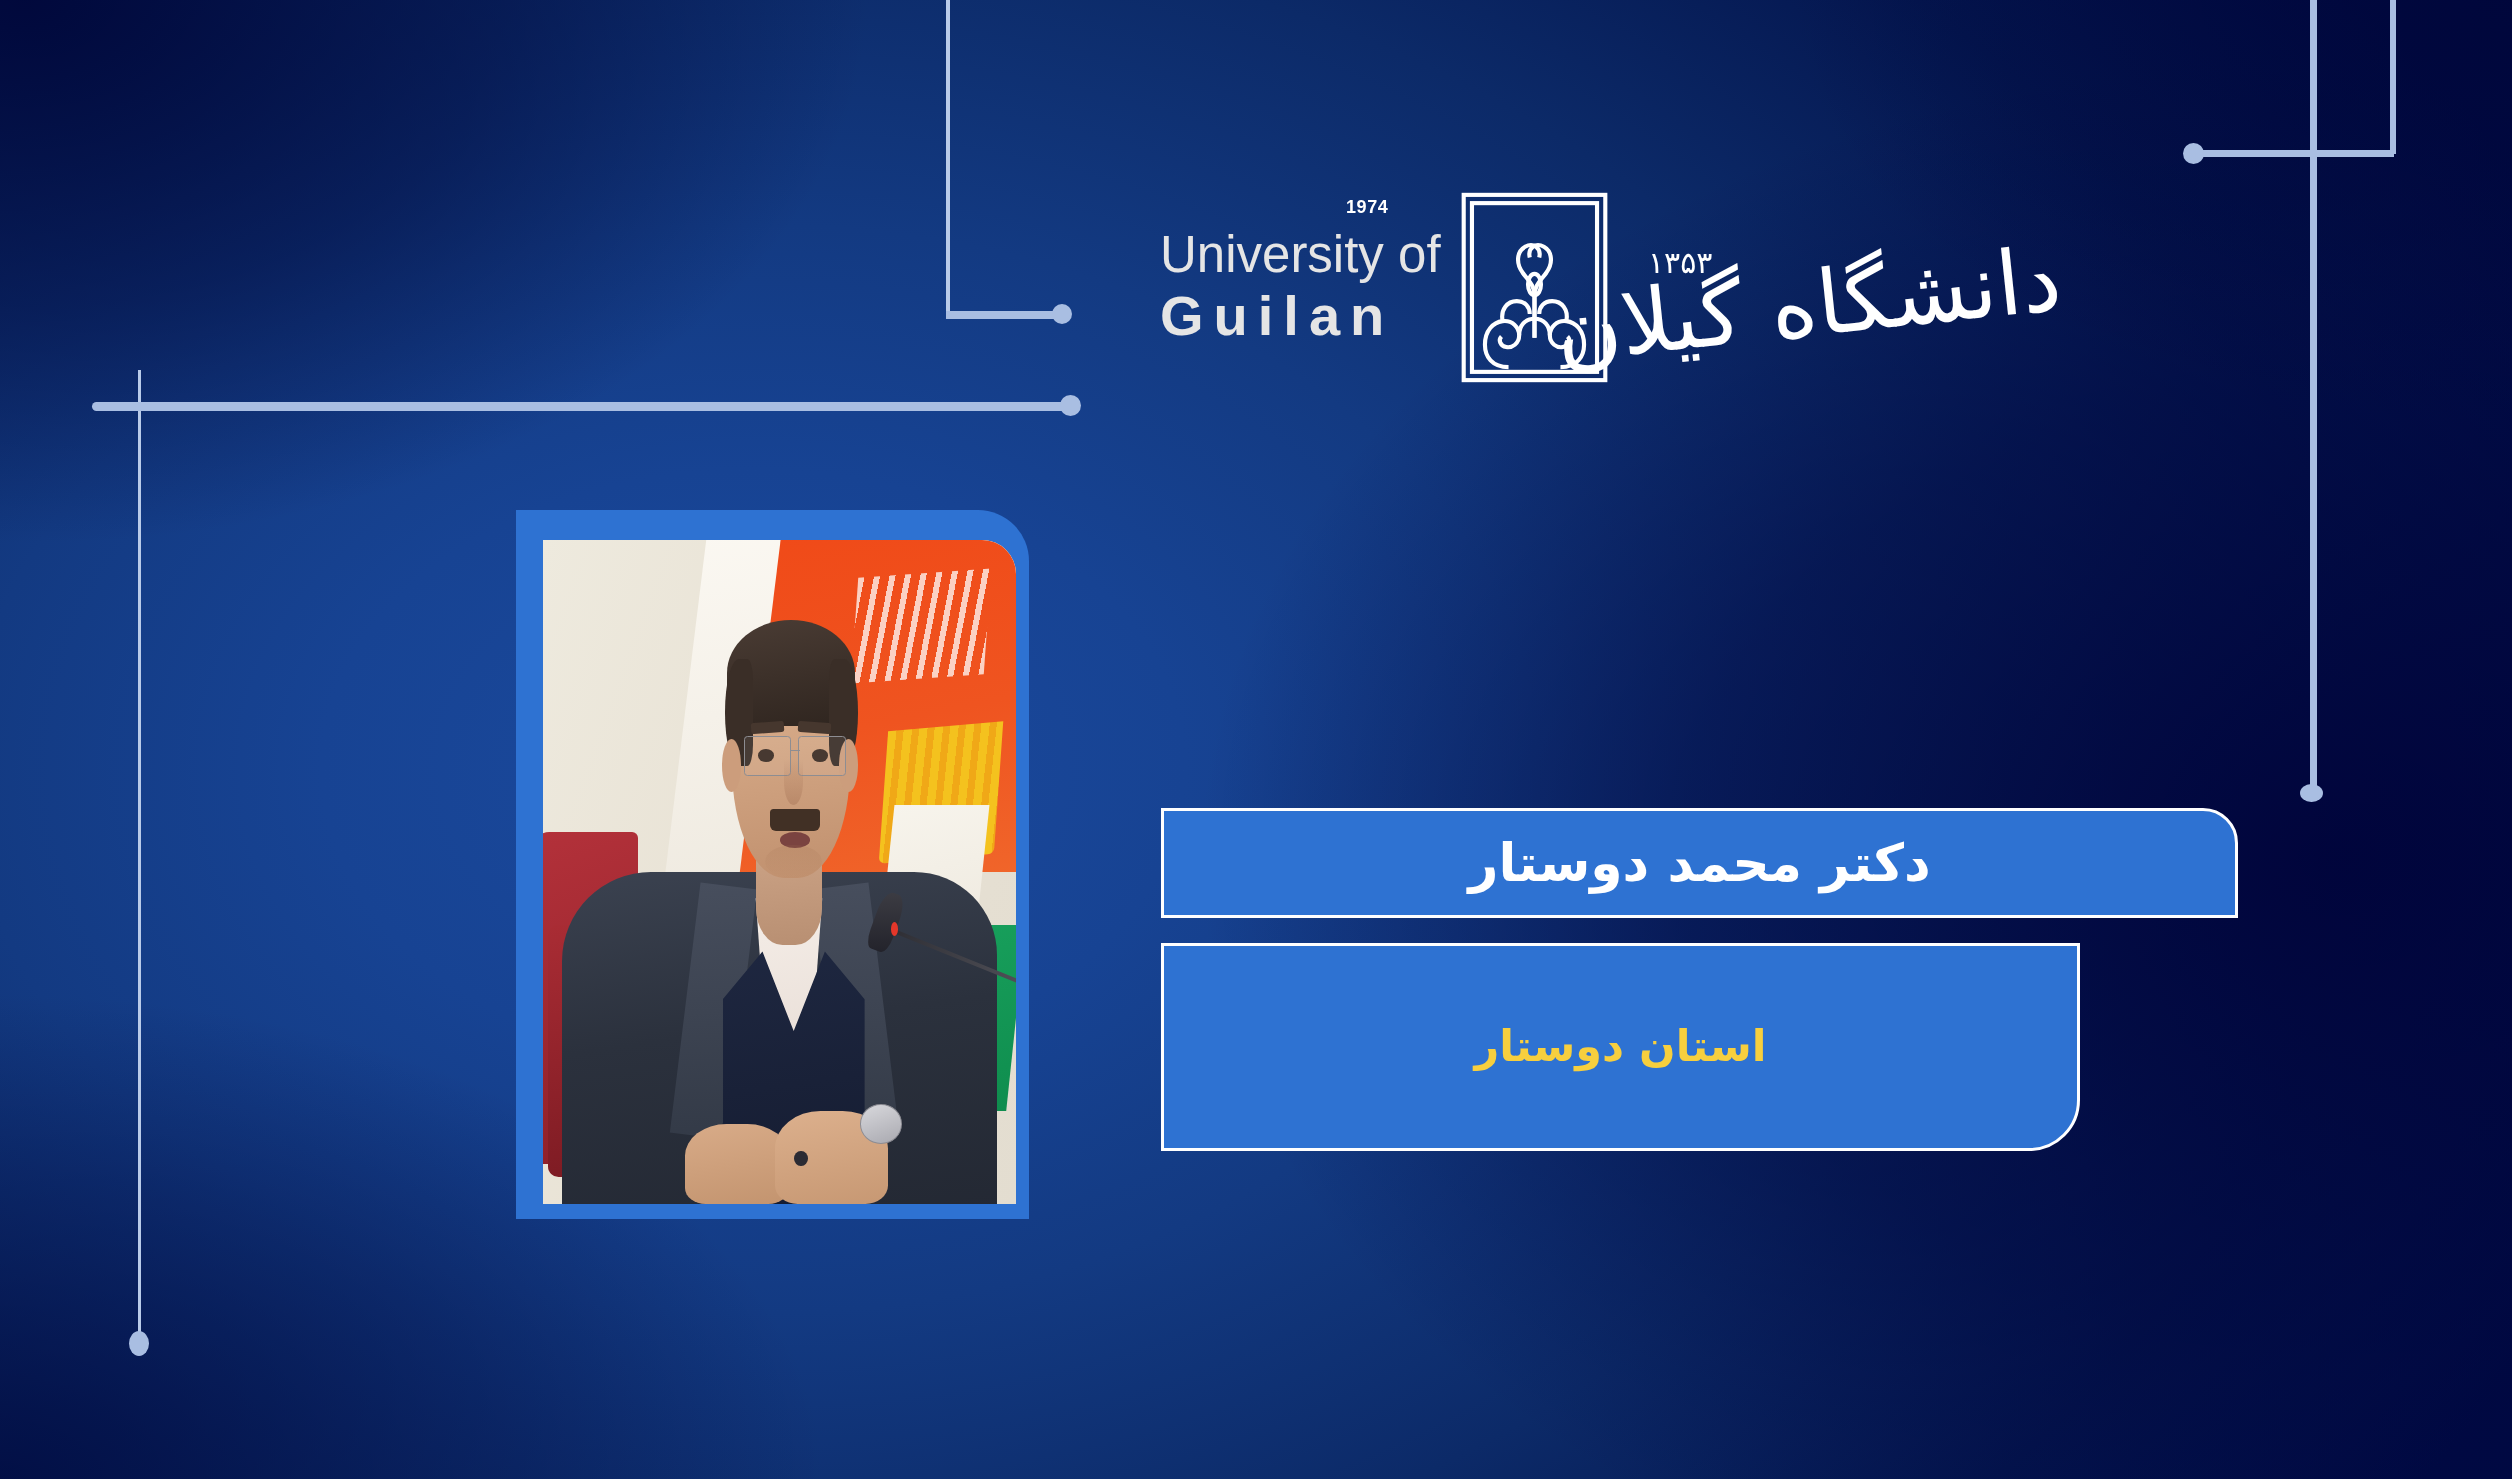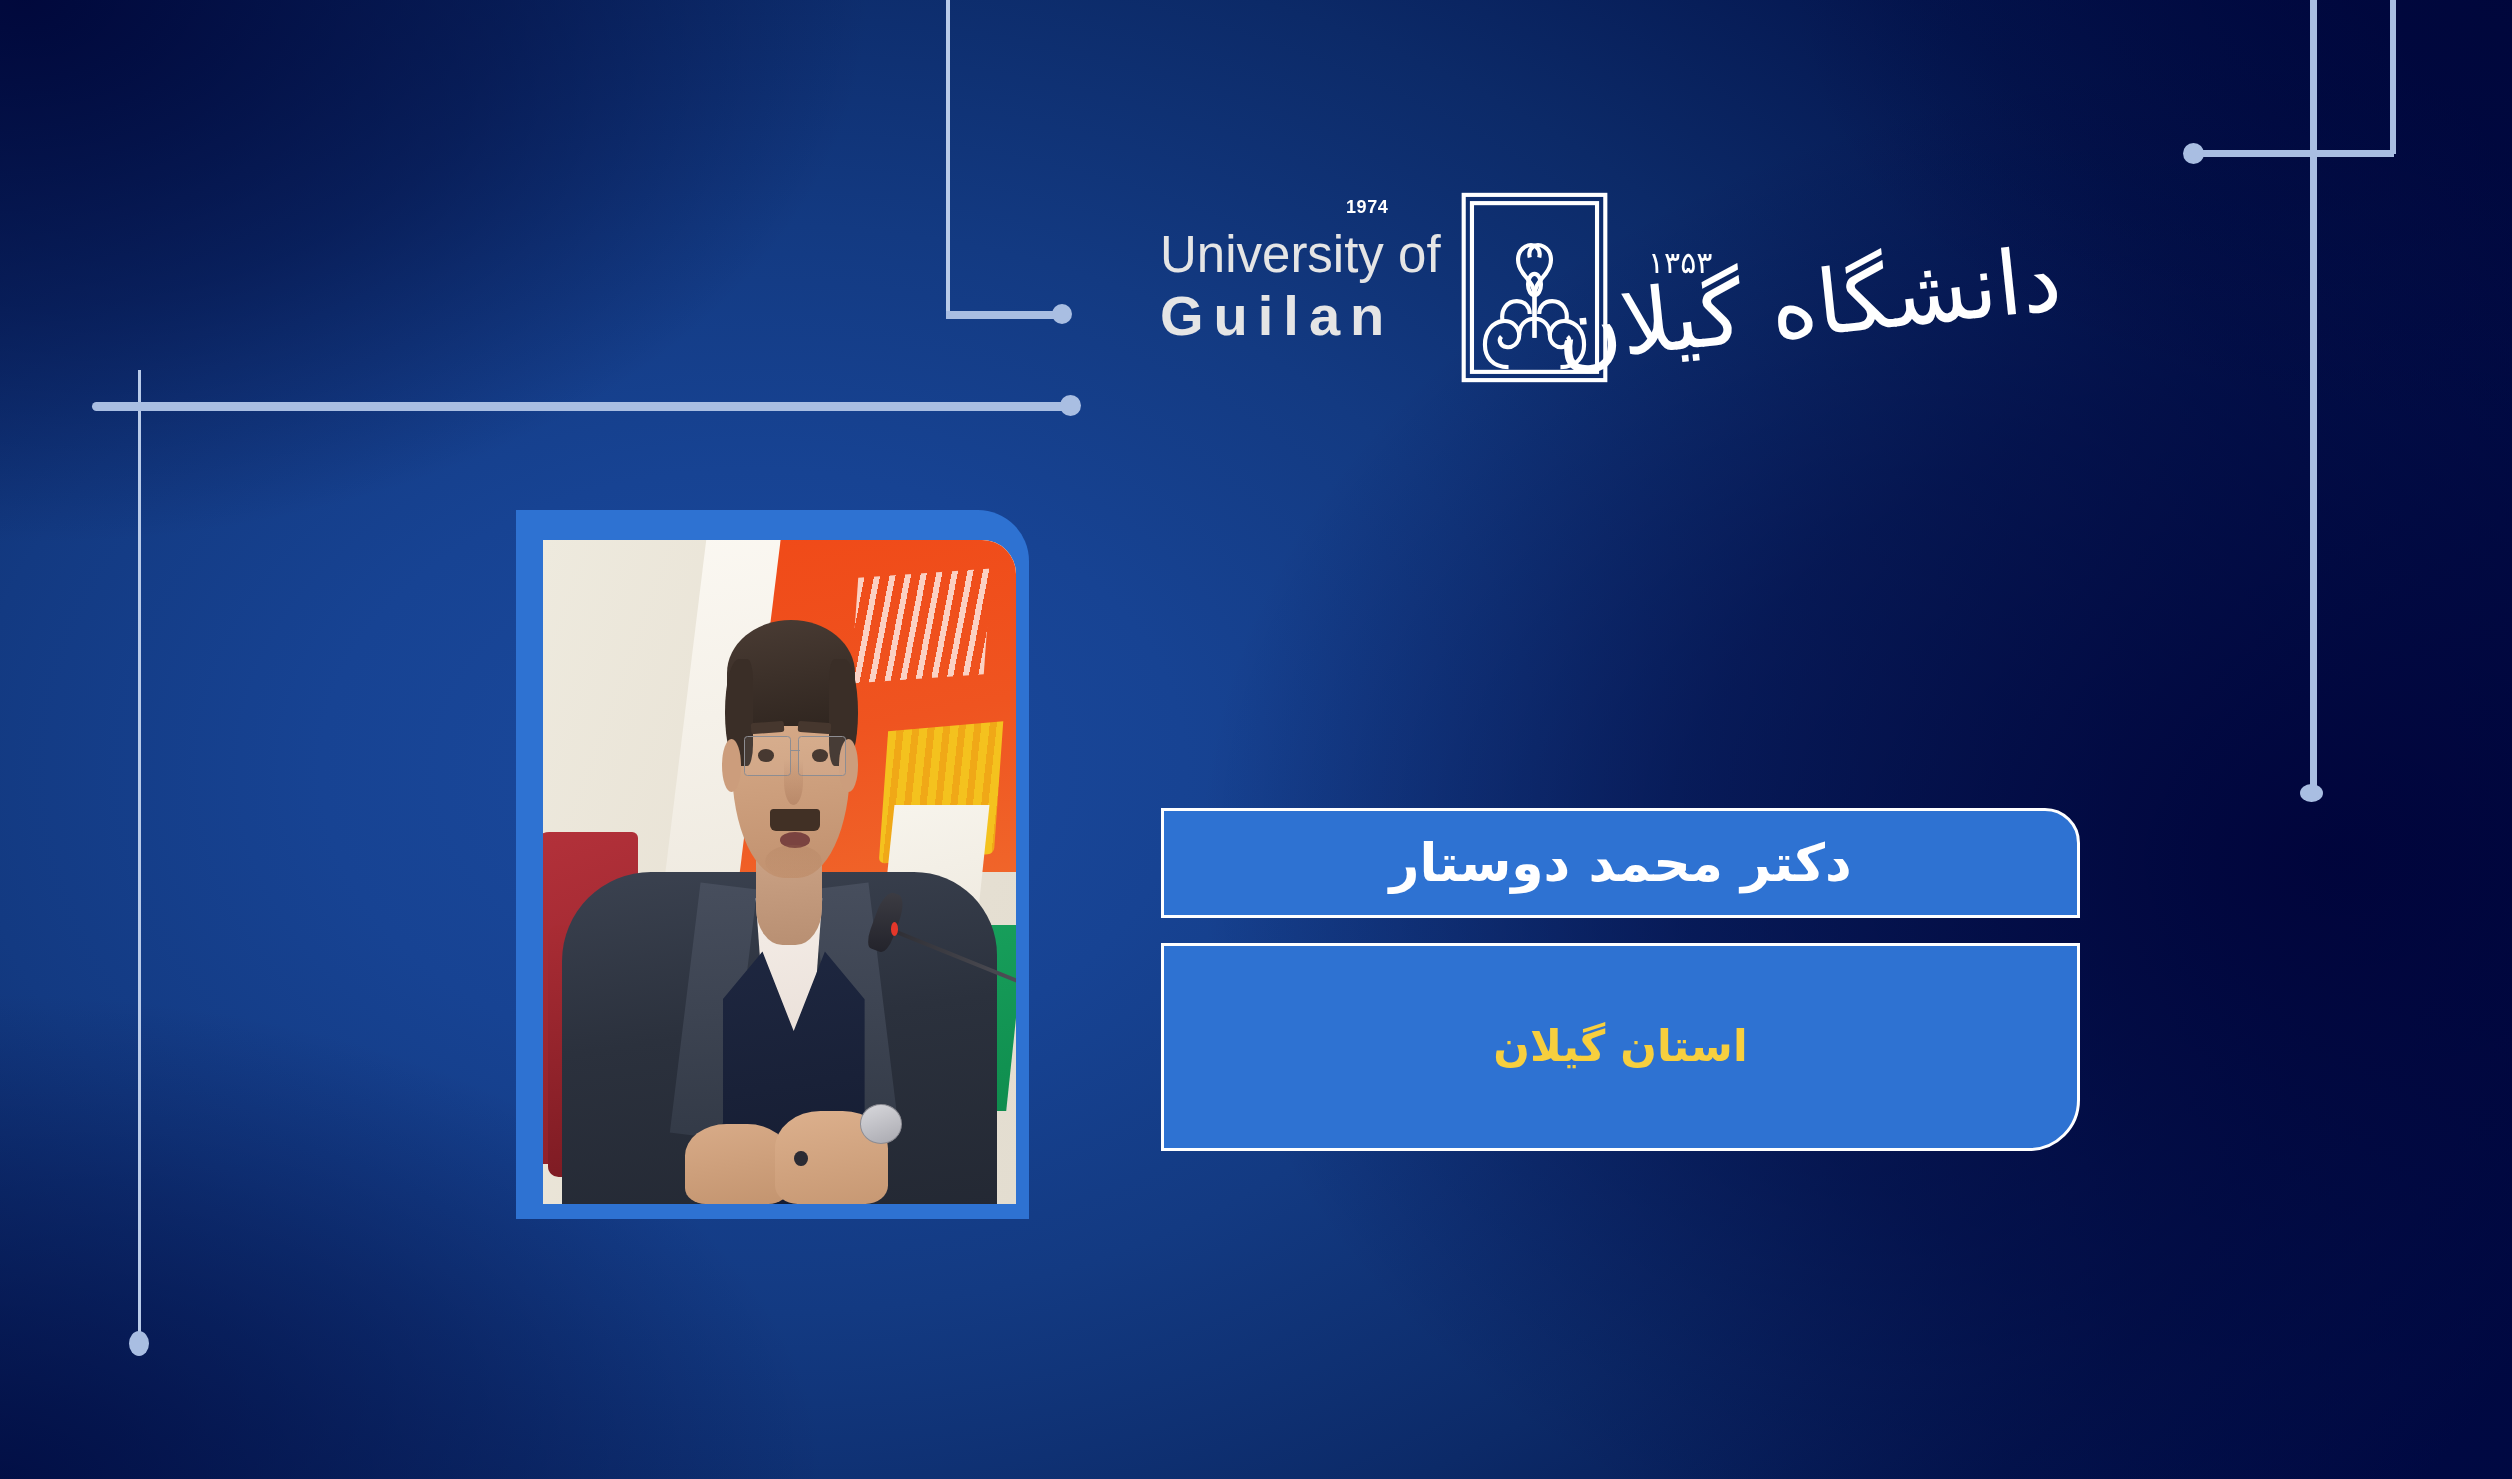--- a/index.html
+++ b/index.html
@@ -272,21 +272,21 @@
   
   .ibox {
     position:absolute;
     background:#2e72d2;
     border:3px solid #ffffff;
     display:flex; align-items:center; justify-content:center;
     text-align:center;
     direction:rtl;
   }
   .ibox-name {
-    left:1161px; top:808px; width:919px; height:110px;
+    left:1161px; top:808px; width:1077px; height:110px;
     border-radius:0 35px 0 0;
   }
   .ibox-name span {
     color:#ffffff;
     font-size:52px; font-weight:700;
     letter-spacing:0.6px;
     font-family:"DejaVu Sans", sans-serif;
   }
   .ibox-title {
     left:1161px; top:943px; width:919px; height:208px;
@@ -437,19 +437,19 @@
       <div class="ph ph-ring"></div>
     </div>
   </div>
 
   <div class="ibox ibox-name">
     <span>دکتر محمد دوستار</span>
   </div>
 
   <div class="ibox ibox-title">
     <div>
-      <span>استان گیلان</span>
+      <span>استان دوستار</span>
     </div>
   </div>
 
 
 </div>
 
 
 </body></html>

